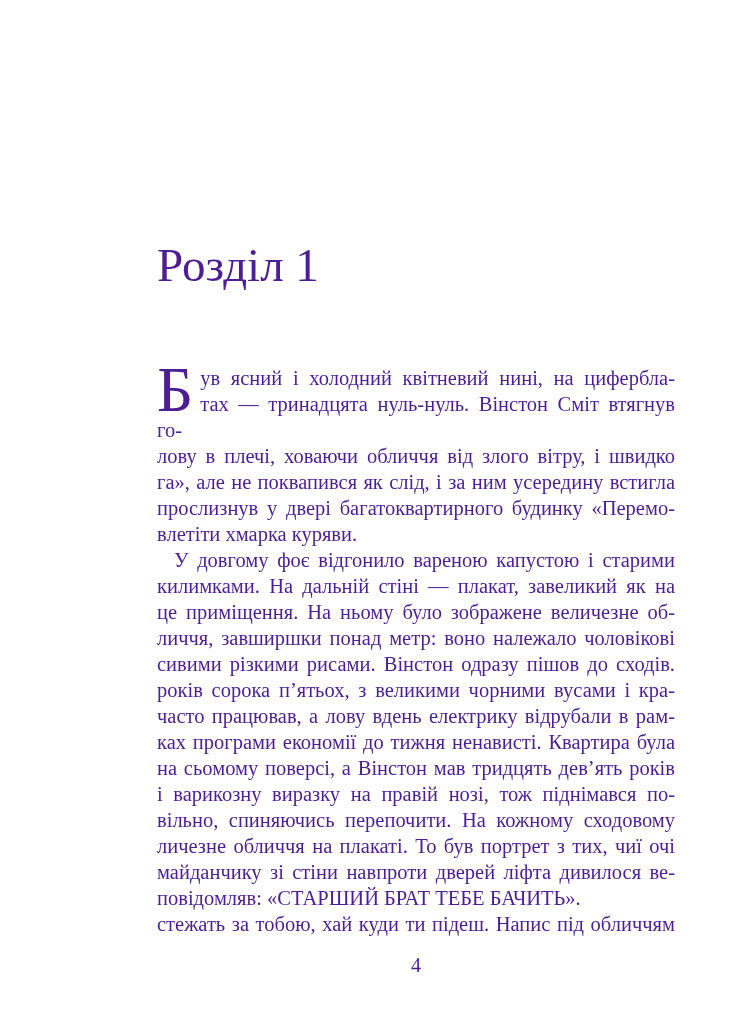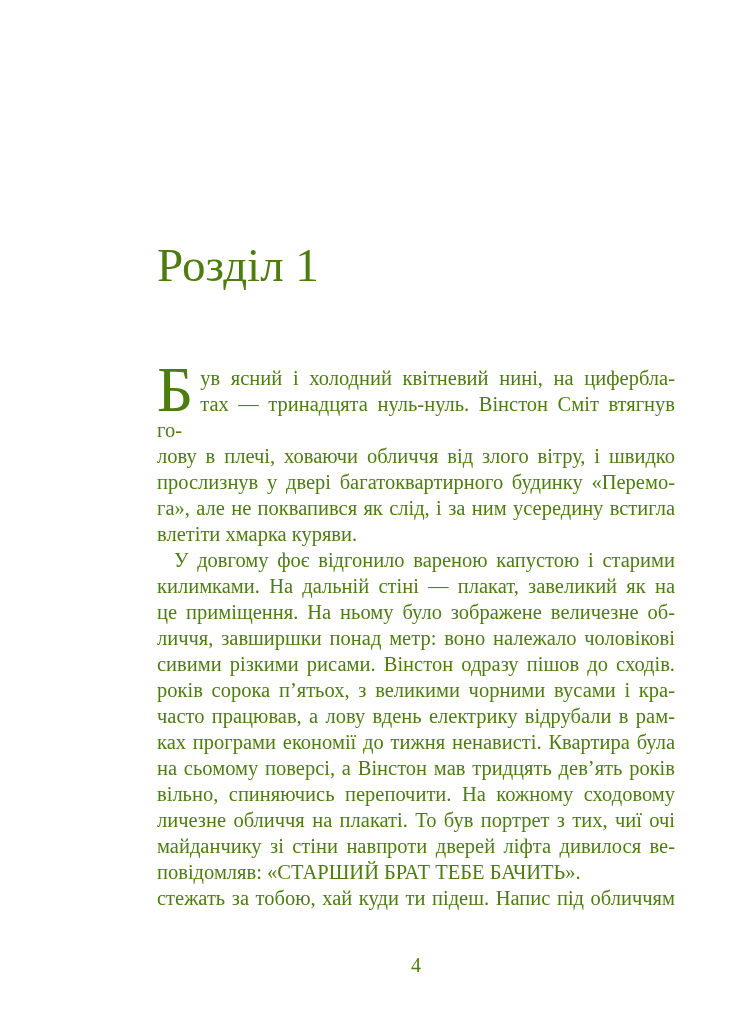--- a/index.html
+++ b/index.html
@@ -5,21 +5,21 @@
   * { margin: 0; padding: 0; box-sizing: border-box; }
   html, body { background: #ffffff; }
 
   .page {
     position: relative;
     width: 642px;
     height: 1024px;
     margin: 0 auto;
     background: #ffffff;
     font-family: "Liberation Serif", serif;
-    color: #4d7c0f;
+    color: #4c1d95;
     overflow: hidden;
   }
 
   .chapter-title {
     position: absolute;
     left: 110px;
     top: 242px;
     font-size: 47px;
     font-weight: 400;
     line-height: 1;
@@ -66,34 +66,35 @@
 
 <div class="page">
   <h1 class="chapter-title">Розділ 1</h1>
 
   <div class="text-block" id="text-block">
       <div class="para">
         <span class="drop-cap">Б</span>
         <div class="line">ув ясний і холодний квітневий нині, на цифербла-</div>
         <div class="line">тах — тринадцята нуль-нуль. Вінстон Сміт втягнув го-</div>
         <div class="line">лову в плечі, ховаючи обличчя від злого вітру, і швидко</div>
+        <div class="line">га», але не поквапився як слід, і за ним усередину встигла</div>
         <div class="line">прослизнув у двері багатоквартирного будинку «Перемо-</div>
-        <div class="line">га», але не поквапився як слід, і за ним усередину встигла</div>
         <div class="line para-end">влетіти хмарка куряви.</div>
       </div>
       <div class="para">
         <div class="line indent">У довгому фоє відгонило вареною капустою і старими</div>
         <div class="line">килимками. На дальній стіні — плакат, завеликий як на</div>
         <div class="line">це приміщення. На ньому було зображене величезне об-</div>
         <div class="line">личчя, завширшки понад метр: воно належало чоловікові</div>
         <div class="line">сивими різкими рисами. Вінстон одразу пішов до сходів.</div>
         <div class="line">років сорока п’ятьох, з великими чорними вусами і кра-</div>
         <div class="line">часто працював, а лову вдень електрику відрубали в рам-</div>
         <div class="line">ках програми економії до тижня ненависті. Квартира була</div>
         <div class="line">на сьомому поверсі, а Вінстон мав тридцять дев’ять років</div>
+        <div class="line">і варикозну виразку на правій нозі, тож піднімався по-</div>
         <div class="line">вільно, спиняючись перепочити. На кожному сходовому</div>
         <div class="line">личезне обличчя на плакаті. То був портрет з тих, чиї очі</div>
         <div class="line">майданчику зі стіни навпроти дверей ліфта дивилося ве-</div>
         <div class="line para-end">повідомляв: «СТАРШИЙ БРАТ ТЕБЕ БАЧИТЬ».</div>
         <div class="line">стежать за тобою, хай куди ти підеш. Напис під обличчям</div>
       </div>
     </div>
 
   <div class="page-number">4</div>
 </div>

